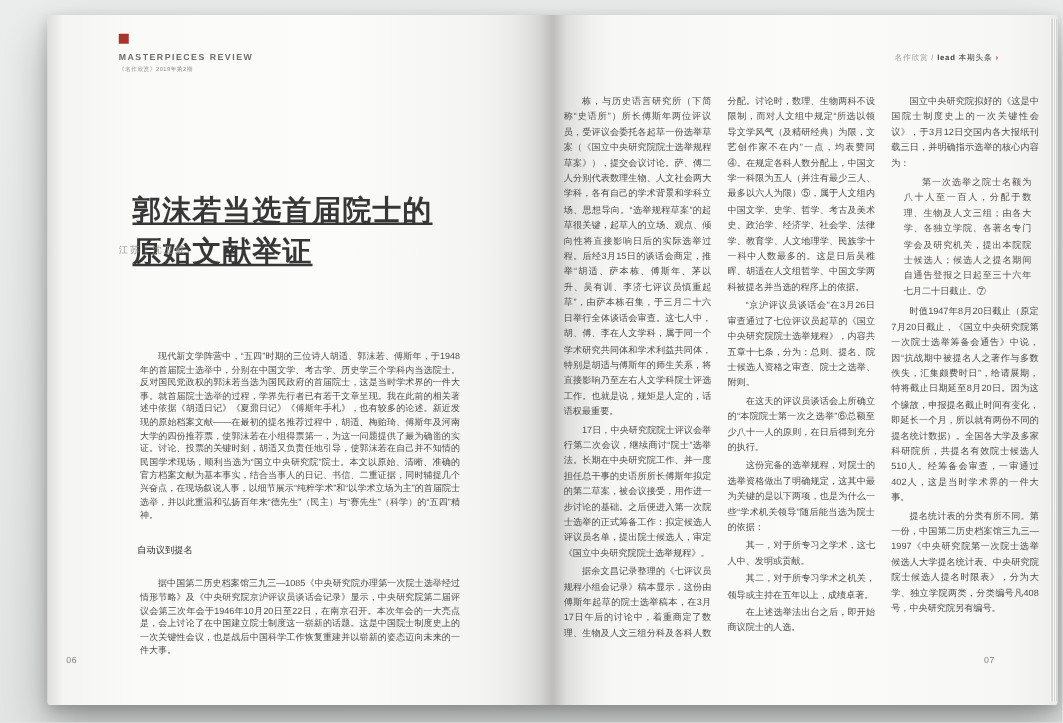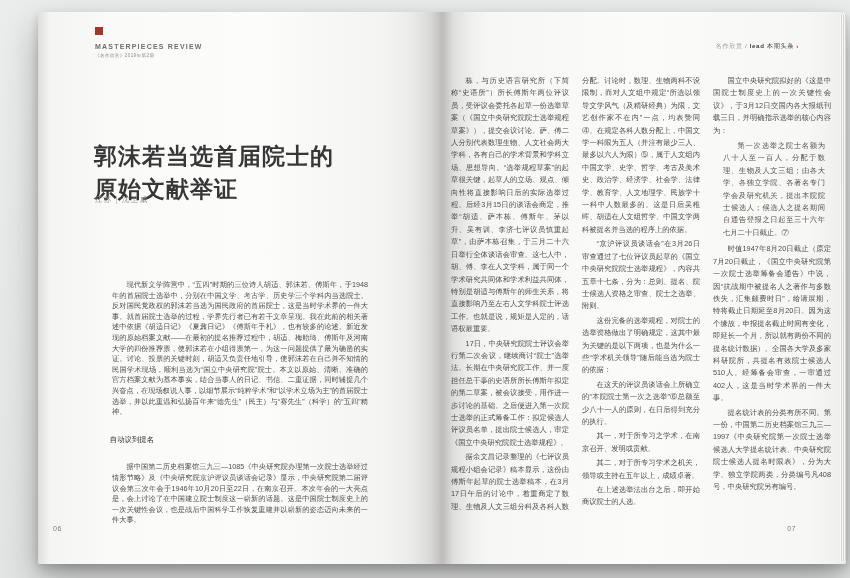--- a/index.html
+++ b/index.html
@@ -26,22 +26,22 @@
     background:repeating-linear-gradient(90deg,#fbfbfa 0 1px,#cfcfce 1px 2px);opacity:.8;}
   .spine{position:absolute;left:50%;top:0;bottom:0;width:64px;transform:translateX(-50%);
     background:linear-gradient(90deg,rgba(0,0,0,0) 0%,rgba(0,0,0,.05) 34%,rgba(66,56,50,.17) 50%,rgba(0,0,0,.05) 66%,rgba(0,0,0,0) 100%);
     pointer-events:none;z-index:5;}
 
   
   .lp-header{position:absolute;left:57px;top:15px;}
   .brand-square{display:block;width:8px;height:8px;background:#a8352c;margin-bottom:8px;}
   .brand-name{font-size:7px;font-weight:bold;letter-spacing:1.2px;color:#6e6e6e;}
   .brand-sub{font-size:5px;letter-spacing:.4px;color:#918f8e;margin-top:2px;transform:scale(.92);transform-origin:left top;}
-  .title{position:absolute;left:56px;top:128px;margin:0;
-    font-size:23px;line-height:33px;font-weight:600;letter-spacing:1px;color:#373737;}
+  .title{position:absolute;left:56px;top:128px;margin:12px;
+    font-size:23px;line-height:33px;font-weight:600;letter-spacing:1px;color:#373737;text-decoration:underline;}
   .byline{position:absolute;left:57px;top:183px;font-size:7.5px;letter-spacing:1.5px;color:#979592;}
   .lp-body{position:absolute;left:57px;right:57px;top:251px;
     font-size:7.2px;line-height:10.6px;color:#4c4c4c;text-align:justify;}
   .lp-body p{margin:17px;text-indent:2em;}
   .section-heading{font-size:7.4px;font-weight:normal;color:#2b2b2b;margin:8px 0 4px;text-indent:2em;}
   .page-num{position:absolute;bottom:32px;font-size:7px;color:#7d7d7d;letter-spacing:.5px;}
   .pn-left{left:15px;}
   .pn-right{right:50px;}
 
   
@@ -91,23 +91,23 @@
         <span class="bc-tag">lead</span>
         <span class="bc-section">本期头条</span>
         <span class="bc-arrow">›</span>
       </header>
 
       <div class="columns">
         <p>栋，与历史语言研究所（下简称“史语所”）所长傅斯年两位评议员，受评议会委托各起草一份选举草案（《国立中央研究院院士选举规程草案》），提交会议讨论。萨、傅二人分别代表数理生物、人文社会两大学科，各有自己的学术背景和学科立场、思想导向。“选举规程草案”的起草很关键，起草人的立场、观点、倾向性将直接影响日后的实际选举过程。后经3月15日的谈话会商定，推举“胡适、萨本栋、傅斯年、茅以升、吴有训、李济七评议员慎重起草”，由萨本栋召集，于三月二十六日举行全体谈话会审查。这七人中，胡、傅、李在人文学科，属于同一个学术研究共同体和学术利益共同体，特别是胡适与傅斯年的师生关系，将直接影响乃至左右人文学科院士评选工作。也就是说，规矩是人定的，话语权最重要。</p>
         <p>17日，中央研究院院士评议会举行第二次会议，继续商讨“院士”选举法。长期在中央研究院工作、并一度担任总干事的史语所所长傅斯年拟定的第二草案，被会议接受，用作进一步讨论的基础。之后便进入第一次院士选举的正式筹备工作：拟定候选人评议员名单，提出院士候选人，审定《国立中央研究院院士选举规程》。</p>
         <p>据余文昌记录整理的《七评议员规程小组会记录》稿本显示，这份由傅斯年起草的院士选举稿本，在3月17日午后的讨论中，着重商定了数理、生物及人文三组分科及各科人数分配。讨论时，数理、生物两科不设限制，而对人文组中规定“所选以领导文学风气（及精研经典）为限，文艺创作家不在内”一点，均表赞同④。在规定各科人数分配上，中国文学一科限为五人（并注有最少三人、最多以六人为限）⑤，属于人文组内中国文学、史学、哲学、考古及美术史、政治学、经济学、社会学、法律学、教育学、人文地理学、民族学十一科中人数最多的。这是日后吴稚晖、胡适在人文组哲学、中国文学两科被提名并当选的程序上的依据。</p>
         <p>“京沪评议员谈话会”在3月26日审查通过了七位评议员起草的《国立中央研究院院士选举规程》，内容共五章十七条，分为：总则、提名、院士候选人资格之审查、院士之选举、附则。</p>
+        <p>在这天的评议员谈话会上所确立的“本院院士第一次之选举”⑥总额至少八十一人的原则，在日后得到充分的执行。</p>
         <p>这份完备的选举规程，对院士的选举资格做出了明确规定，这其中最为关键的是以下两项，也是为什么一些“学术机关领导”随后能当选为院士的依据：</p>
-        <p>在这天的评议员谈话会上所确立的“本院院士第一次之选举”⑥总额至少八十一人的原则，在日后得到充分的执行。</p>
-        <p>其一，对于所专习之学术，在南京召开、发明或贡献。</p>
+        <p>其一，对于所专习之学术，这七人中、发明或贡献。</p>
         <p>其二，对于所专习学术之机关，领导或主持在五年以上，成绩卓著。</p>
         <p>在上述选举法出台之后，即开始商议院士的人选。</p>
         <p>国立中央研究院拟好的《这是中国院士制度史上的一次关键性会议》，于3月12日交国内各大报纸刊载三日，并明确指示选举的核心内容为：</p>
         <p class="quote">第一次选举之院士名额为八十人至一百人，分配于数理、生物及人文三组；由各大学、各独立学院、各著名专门学会及研究机关，提出本院院士候选人；候选人之提名期间自通告登报之日起至三十六年七月二十日截止。⑦</p>
         <p>时值1947年8月20日截止（原定7月20日截止，《国立中央研究院第一次院士选举筹备会通告》中说，因“抗战期中被提名人之著作与多数佚失，汇集颇费时日”，给请展期，特将截止日期延至8月20日。因为这个缘故，申报提名截止时间有变化，即延长一个月，所以就有两份不同的提名统计数据）。全国各大学及多家科研院所，共提名有效院士候选人510人。经筹备会审查，一审通过402人，这是当时学术界的一件大事。</p>
         <p>提名统计表的分类有所不同。第一份，中国第二历史档案馆三九三—1997《中央研究院第一次院士选举候选人大学提名统计表、中央研究院院士候选人提名时限表》，分为大学、独立学院两类，分类编号凡408号，中央研究院另有编号。</p>
       </div>
 
       <div class="page-num pn-right">07</div>
     </section>

